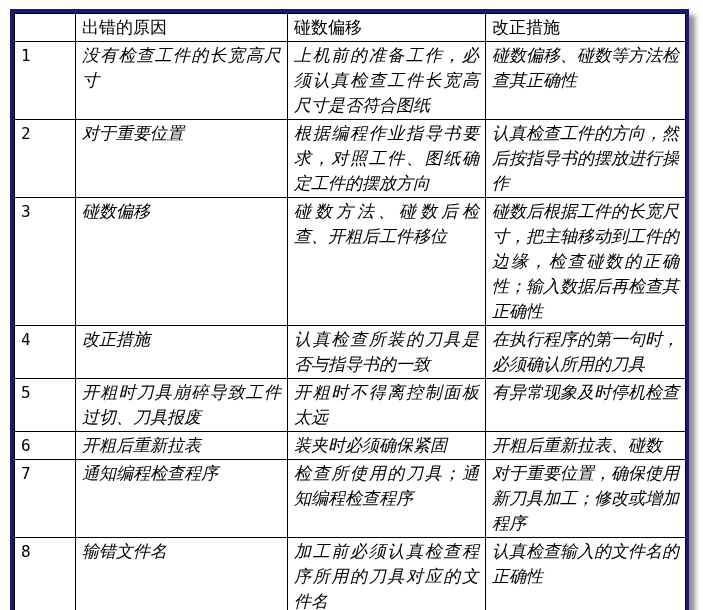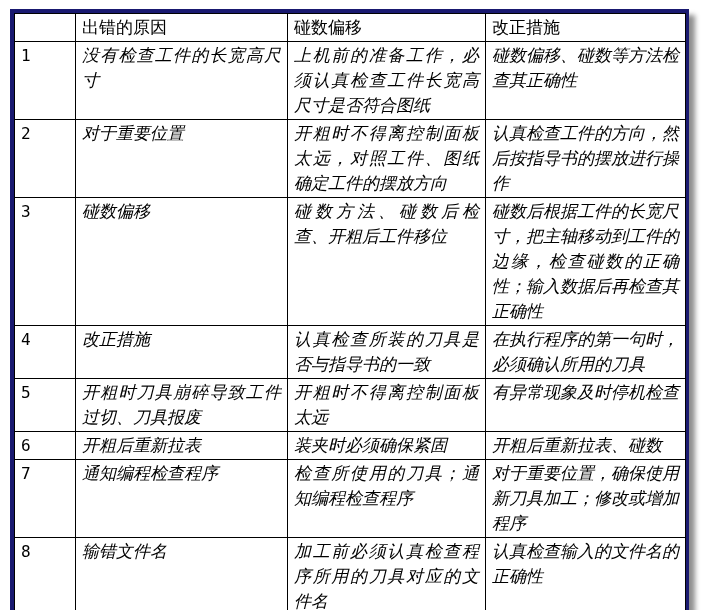--- a/index.html
+++ b/index.html
@@ -77,21 +77,21 @@
     <tbody>
       <tr>
         <td class="num-cell">1</td>
         <td class="jcell">没有检查工件的长宽高尺寸</td>
         <td class="jcell">上机前的准备工作，必须认真检查工件长宽高尺寸是否符合图纸</td>
         <td class="jcell">碰数偏移、碰数等方法检查其正确性</td>
       </tr>
       <tr>
         <td class="num-cell">2</td>
         <td class="jcell">对于重要位置</td>
-        <td class="jcell">开粗时不得离控制面板太远，对照工件、图纸确定工件的摆放方向</td>
+        <td class="jcell">根据编程作业指导书要求，对照工件、图纸确定工件的摆放方向</td>
         <td class="jcell">认真检查工件的方向，然后按指导书的摆放进行操作</td>
       </tr>
       <tr>
         <td class="num-cell">3</td>
         <td class="jcell">碰数偏移</td>
         <td class="jcell">碰数方法、碰数后检查、开粗后工件移位</td>
         <td class="jcell">碰数后根据工件的长宽尺寸，把主轴移动到工件的边缘，检查碰数的正确性；输入数据后再检查其正确性</td>
       </tr>
       <tr>
         <td class="num-cell">4</td>

